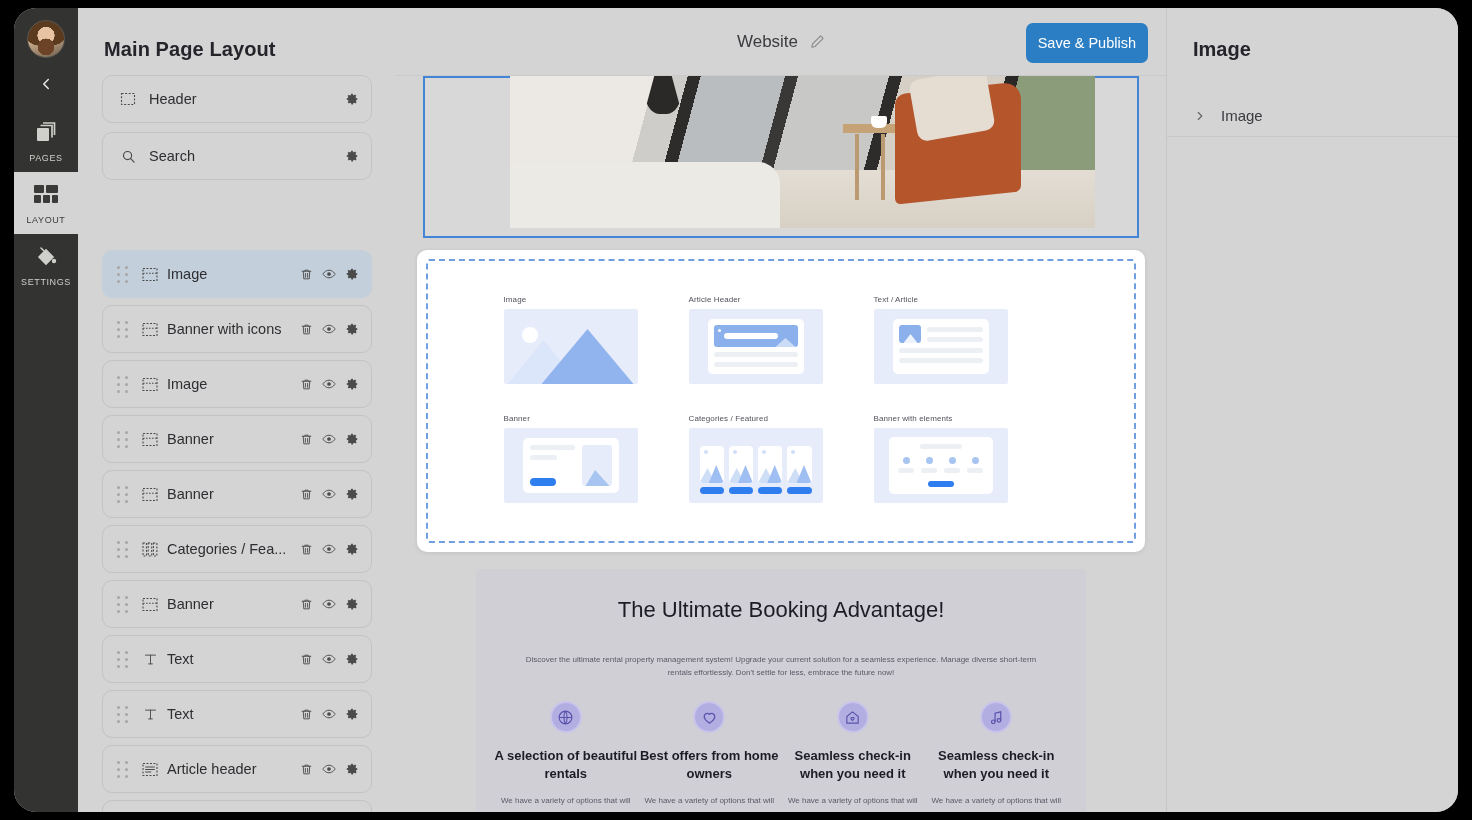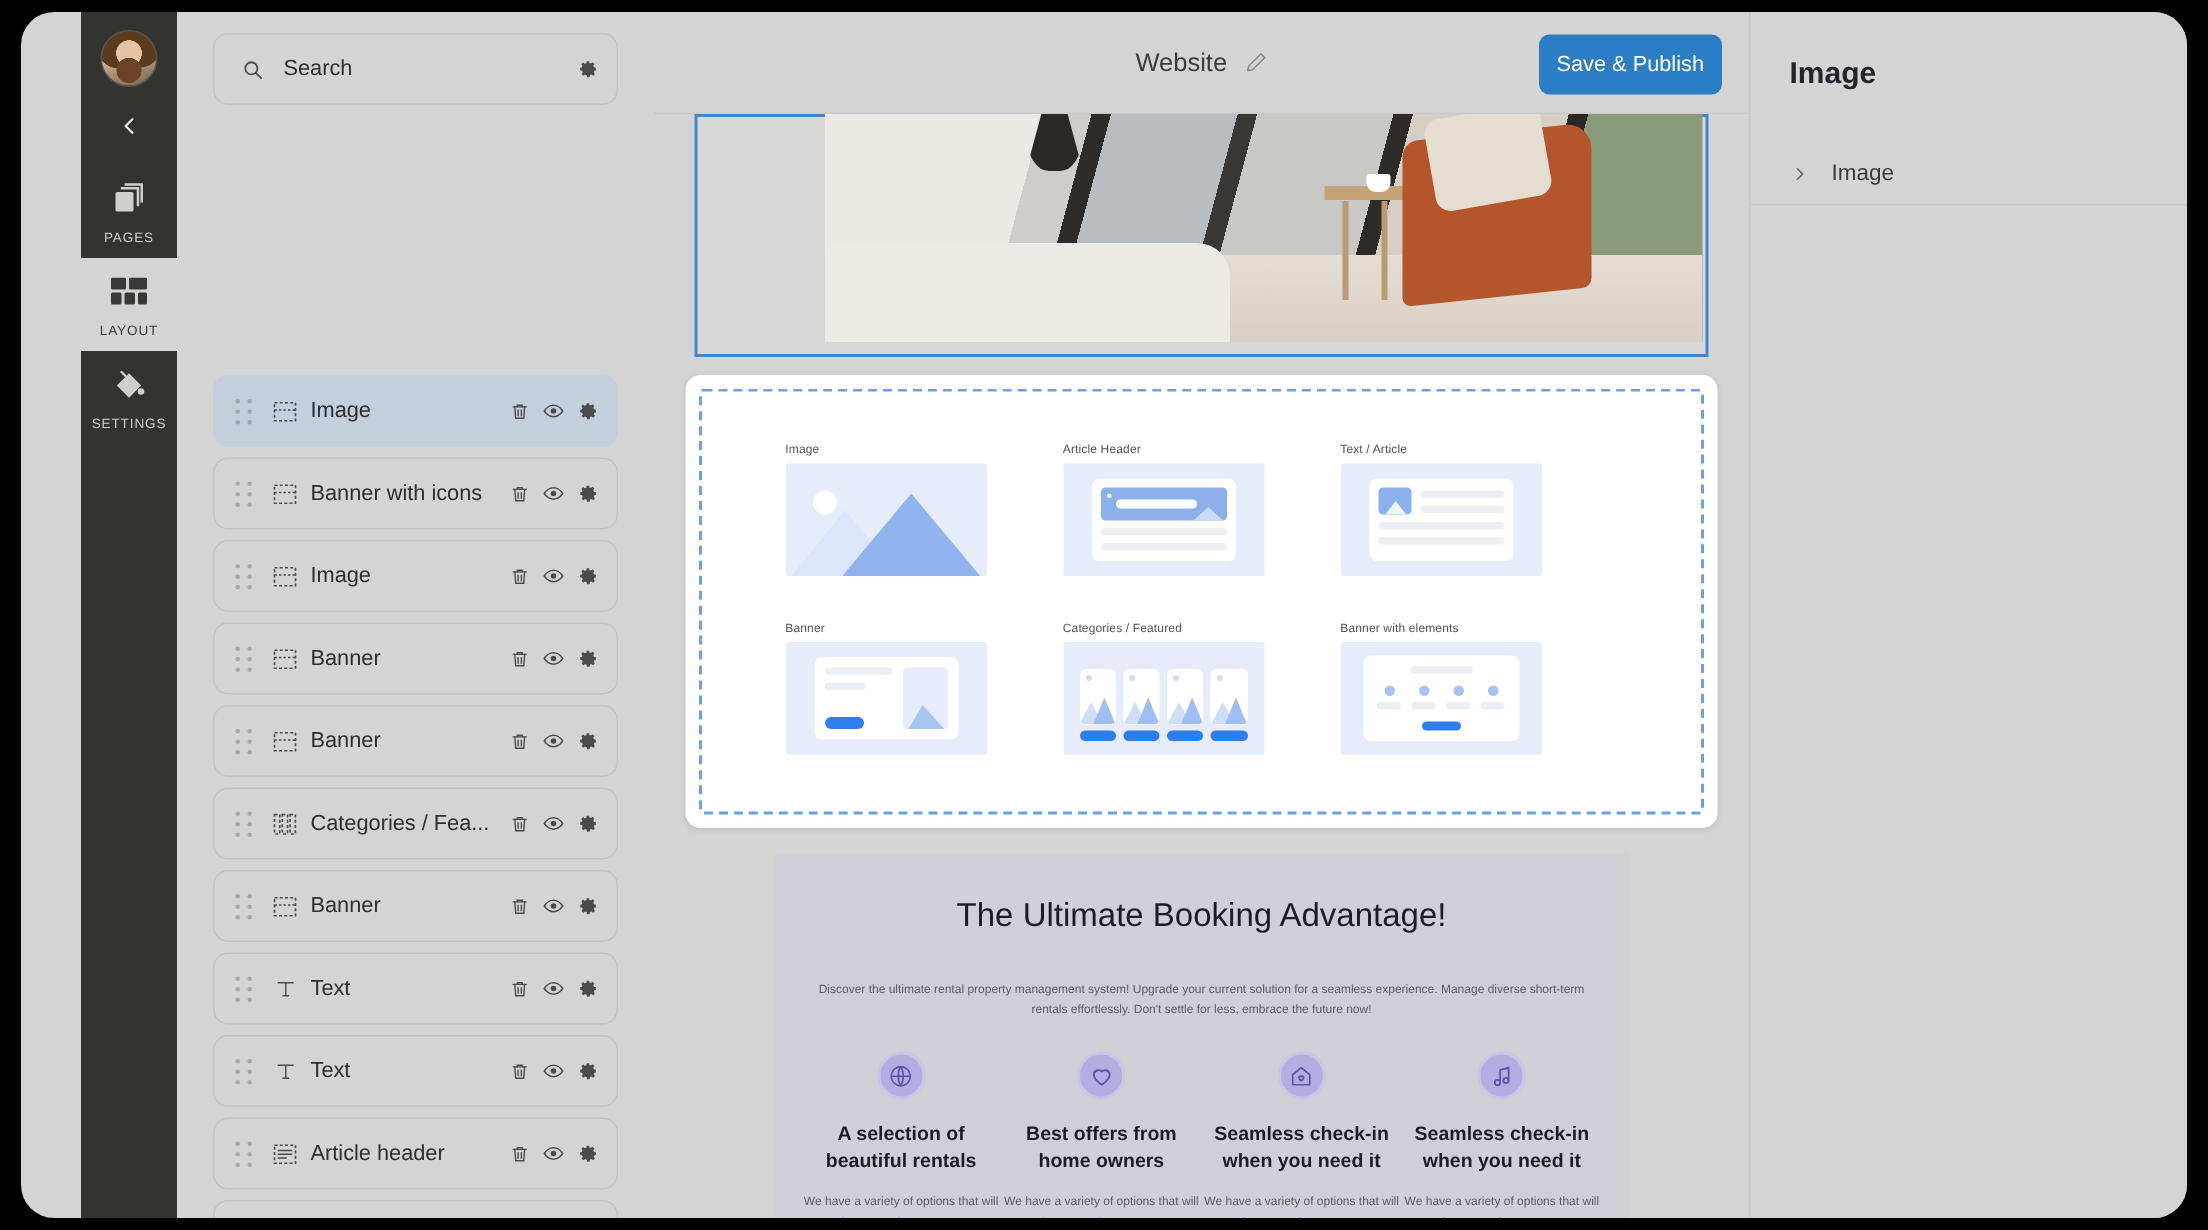--- a/index.html
+++ b/index.html
@@ -22,21 +22,20 @@
     display: flex;
   }
 
   
   .rail {
     width: 64px; height: 100%;
     background: #333331;
     flex: 0 0 64px;
     position: relative;
     z-index: 40;
-    margin-left: 40px;
   }
   .avatar {
     width: 38px; height: 38px;
     border-radius: 50%;
     margin: 12px auto 0 auto;
     background:
       radial-gradient(circle at 50% 72%, #6c4326 0 26%, rgba(0,0,0,0) 27%),
       radial-gradient(circle at 50% 40%, #e7c3a4 0 30%, rgba(0,0,0,0) 31%),
       radial-gradient(circle at 30% 30%, #5c3a1e 0 38%, rgba(0,0,0,0) 39%),
       radial-gradient(circle at 70% 28%, #5c3a1e 0 38%, rgba(0,0,0,0) 39%),
@@ -376,20 +375,21 @@
             <path d="M5 12l7-7 7 7-7 7z" fill="currentColor" stroke="currentColor"></path>
             <path d="M9.5 5.5L7 3" stroke-linecap="round"></path>
             <circle cx="20" cy="16" r="2.2" fill="currentColor" stroke="none"></circle>
           </svg>
       </span>
       <span class="rail-label">SETTINGS</span>
     </div>
   </div>
 
   <div class="layout-panel">
+    <div class="panel-title">Main Page Layout</div>
 
     <div class="scroll-list">
 
       <div style="height:114px"></div>
       <div id="block-rows">
           <div class="block-row sel">
             <span class="grip">
               <i></i>
               <i></i>
               <i></i>
@@ -775,20 +775,36 @@
                   <path d="M21 13.4v-2.8l-2.3-.5a7 7 0 00-.7-1.7l1.3-2-2-2-2 1.3a7 7 0 00-1.7-.7L13.4 3h-2.8l-.5 2.3a7 7 0 00-1.7.7L6.4 4.7l-2 2 1.3 2a7 7 0 00-.7 1.7L3 10.6v2.8l2.3.5c.2.6.4 1.2.7 1.7l-1.3 2 2 2 2-1.3c.5.3 1.1.5 1.7.7l.5 2.3h2.8l.5-2.3c.6-.2 1.2-.4 1.7-.7l2 1.3 2-2-1.3-2c.3-.5.5-1.1.7-1.7l2.3-.5z"></path>
                 </svg>
               </span>
             </span>
           </div>
           <div class="block-row"></div>
         </div>
     </div>
 
     <div class="pinned">
+      <div class="block-row">
+        <span class="type-icon">
+          <svg width="16" height="16" viewBox="0 0 16 16" fill="none" stroke="#4b4b4b" stroke-width="1.1" stroke-dasharray="2 1.6">
+              <rect x="1.5" y="2.5" width="13" height="11"></rect>
+            </svg>
+        </span>
+        <span class="row-label">Header</span>
+        <span class="row-acts">
+          <span class="act">
+            <svg width="14" height="14" viewBox="0 0 24 24" fill="#4b4b4b">
+                <path d="M12 8.4a3.6 3.6 0 100 7.2 3.6 3.6 0 000-7.2zm0 5.4a1.8 1.8 0 110-3.6 1.8 1.8 0 010 3.6z"></path>
+                <path d="M21 13.4v-2.8l-2.3-.5a7 7 0 00-.7-1.7l1.3-2-2-2-2 1.3a7 7 0 00-1.7-.7L13.4 3h-2.8l-.5 2.3a7 7 0 00-1.7.7L6.4 4.7l-2 2 1.3 2a7 7 0 00-.7 1.7L3 10.6v2.8l2.3.5c.2.6.4 1.2.7 1.7l-1.3 2 2 2 2-1.3c.5.3 1.1.5 1.7.7l.5 2.3h2.8l.5-2.3c.6-.2 1.2-.4 1.7-.7l2 1.3 2-2-1.3-2c.3-.5.5-1.1.7-1.7l2.3-.5z"></path>
+              </svg>
+          </span>
+        </span>
+      </div>
 
       <div class="block-row">
         <span class="type-icon">
           <svg width="15" height="15" viewBox="0 0 24 24" fill="none" stroke="#4b4b4b" stroke-width="1.9" stroke-linecap="round">
               <circle cx="10.5" cy="10.5" r="6.5"></circle>
               <path d="M15.5 15.5L21 21"></path>
             </svg>
         </span>
         <span class="row-label">Search</span>
         <span class="row-acts">

